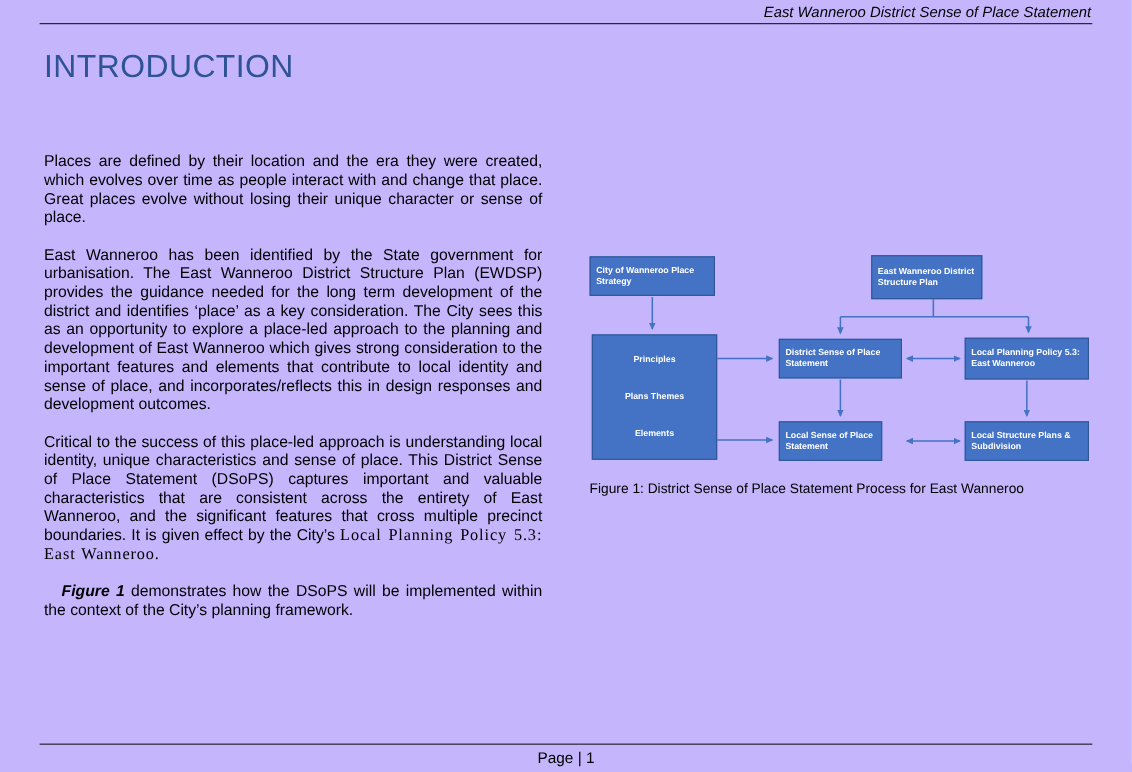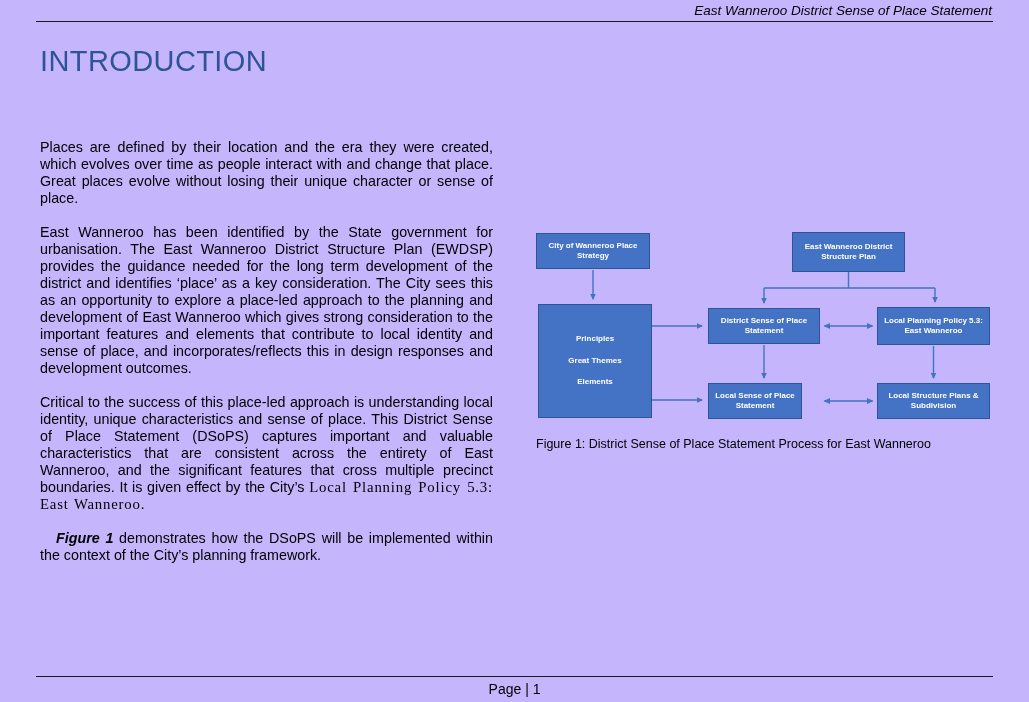--- a/index.html
+++ b/index.html
@@ -69,26 +69,26 @@
     background: #4472C4;
     border: 1px solid #2F5597;
     color: #ffffff;
     font-size: 8px;
     font-weight: 600;
     line-height: 1.3;
     display: flex;
     flex-direction: column;
     align-items: center;
     justify-content: center;
-    text-align: center;
+    text-align: left;
     padding: 2px 5px;
   }
   .dbox-strategy  { left: 536px; top: 233px; width: 114px; height: 36px; }
-  .dbox-structure { left: 792px; top: 232px; width: 113px; height: 40px; }
-  .dbox-principles{ left: 538px; top: 304px; width: 114px; height: 114px; gap: 11px; }
+  .dbox-structure { left: 792px; top: 232px; width: 101px; height: 40px; }
+  .dbox-principles{ left: 538px; top: 304px; width: 114px; height: 114px; gap: 23px; }
   .dbox-district  { left: 708px; top: 308px; width: 112px; height: 36px; }
   .dbox-lpp       { left: 877px; top: 307px; width: 113px; height: 38px; }
   .dbox-localsops { left: 708px; top: 383px; width: 94px; height: 36px; }
   .dbox-lsp       { left: 877px; top: 383px; width: 113px; height: 36px; }
 
   .arrows-layer {
     position: absolute;
     left: 0; top: 0;
     width: 1029px; height: 702px;
     pointer-events: none;
@@ -134,21 +134,21 @@
     <p>East Wanneroo has been identified by the State government for urbanisation. The East Wanneroo District Structure Plan (EWDSP) provides the guidance needed for the long term development of the district and identifies ‘place’ as a key consideration. The City sees this as an opportunity to explore a place-led approach to the planning and development of East Wanneroo which gives strong consideration to the important features and elements that contribute to local identity and sense of place, and incorporates/reflects this in design responses and development outcomes.</p>
     <p><span>Critical to the success of this place-led approach is understanding local identity, unique characteristics and sense of place.  This District Sense of Place Statement (DSoPS) captures important and valuable characteristics that are consistent across the entirety of East Wanneroo, and the significant features that cross multiple precinct boundaries.  It is given effect by the City’s </span><span class="policy-serif">Local Planning Policy 5.3: East Wanneroo.</span></p>
     <p><span class="figref">Figure 1</span><span> demonstrates how the DSoPS will be implemented within the context of the City’s planning framework.</span></p>
   </div>
 
   <div>
     <div class="dbox dbox-strategy">City of Wanneroo Place Strategy</div>
     <div class="dbox dbox-structure">East Wanneroo District Structure Plan</div>
     <div class="dbox dbox-principles">
       <div>Principles</div>
-      <div>Great Themes</div>
+      <div>Plans Themes</div>
       <div>Elements</div>
     </div>
     <div class="dbox dbox-district">District Sense of Place Statement</div>
     <div class="dbox dbox-lpp">Local Planning Policy 5.3: East Wanneroo</div>
     <div class="dbox dbox-localsops">Local Sense of Place Statement</div>
     <div class="dbox dbox-lsp">Local Structure Plans &amp; Subdivision</div>
 
     <svg class="arrows-layer" width="1029" height="702" viewBox="0 0 1029 702" xmlns="http://www.w3.org/2000/svg">
       <defs>
         <marker id="ah" markerWidth="8" markerHeight="8" refX="5.5" refY="3" orient="auto-start-reverse" markerUnits="userSpaceOnUse">

